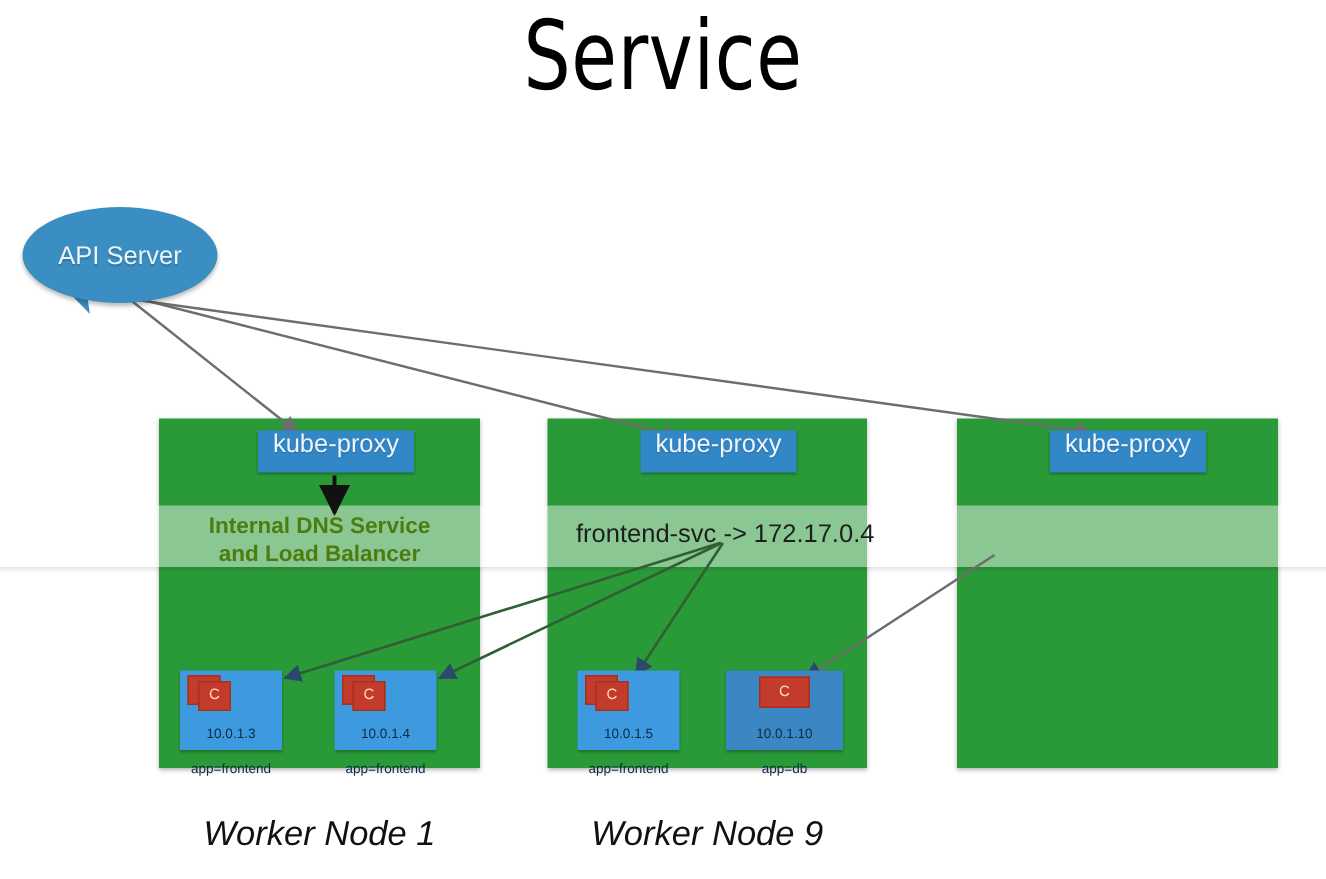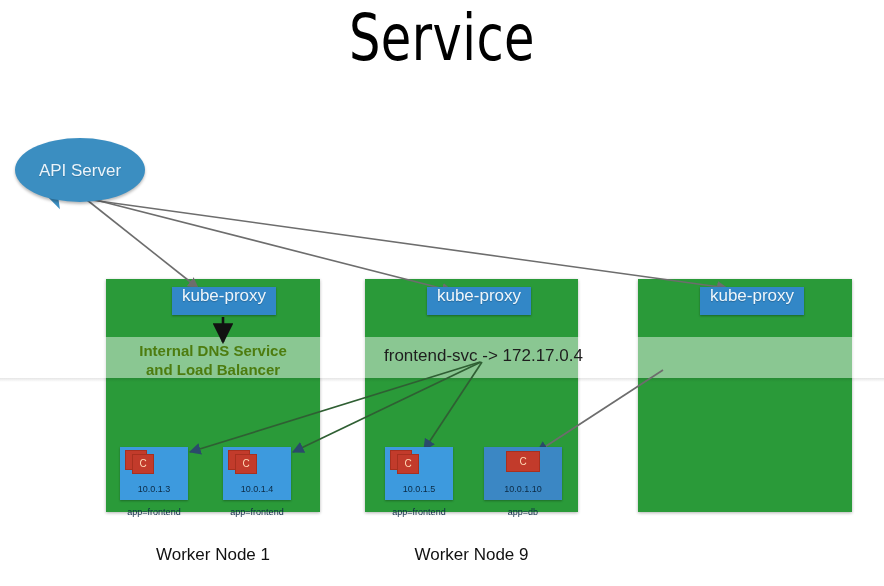--- a/index.html
+++ b/index.html
@@ -107,22 +107,23 @@
   .ctr span{color:#ffd9b5;font-size:10px;line-height:10px;}
 
   #pod1{left:120px;top:447px;width:68px;}
   #pod2{left:223px;top:447px;width:68px;}
   #pod3{left:385px;top:447px;width:68px;}
   #pod4{left:484px;top:447px;width:78px;}
 
   
   .caption{
     position:absolute;top:542px;text-align:center;
-    font-size:17px;line-height:26px;color:#111;white-space:nowrap;
+    font-size:23px;line-height:26px;color:#111;white-space:nowrap;
     font-weight:300;
+    font-style:italic;
   }
   #cap1{left:106px;width:214px;}
   #cap2{left:365px;width:213px;}
   #cap3{left:638px;width:214px;}
 
   svg.arrows{position:absolute;left:0;top:0;width:884px;height:586px;overflow:visible;}
 </style>
 </head>
 <body>
 

